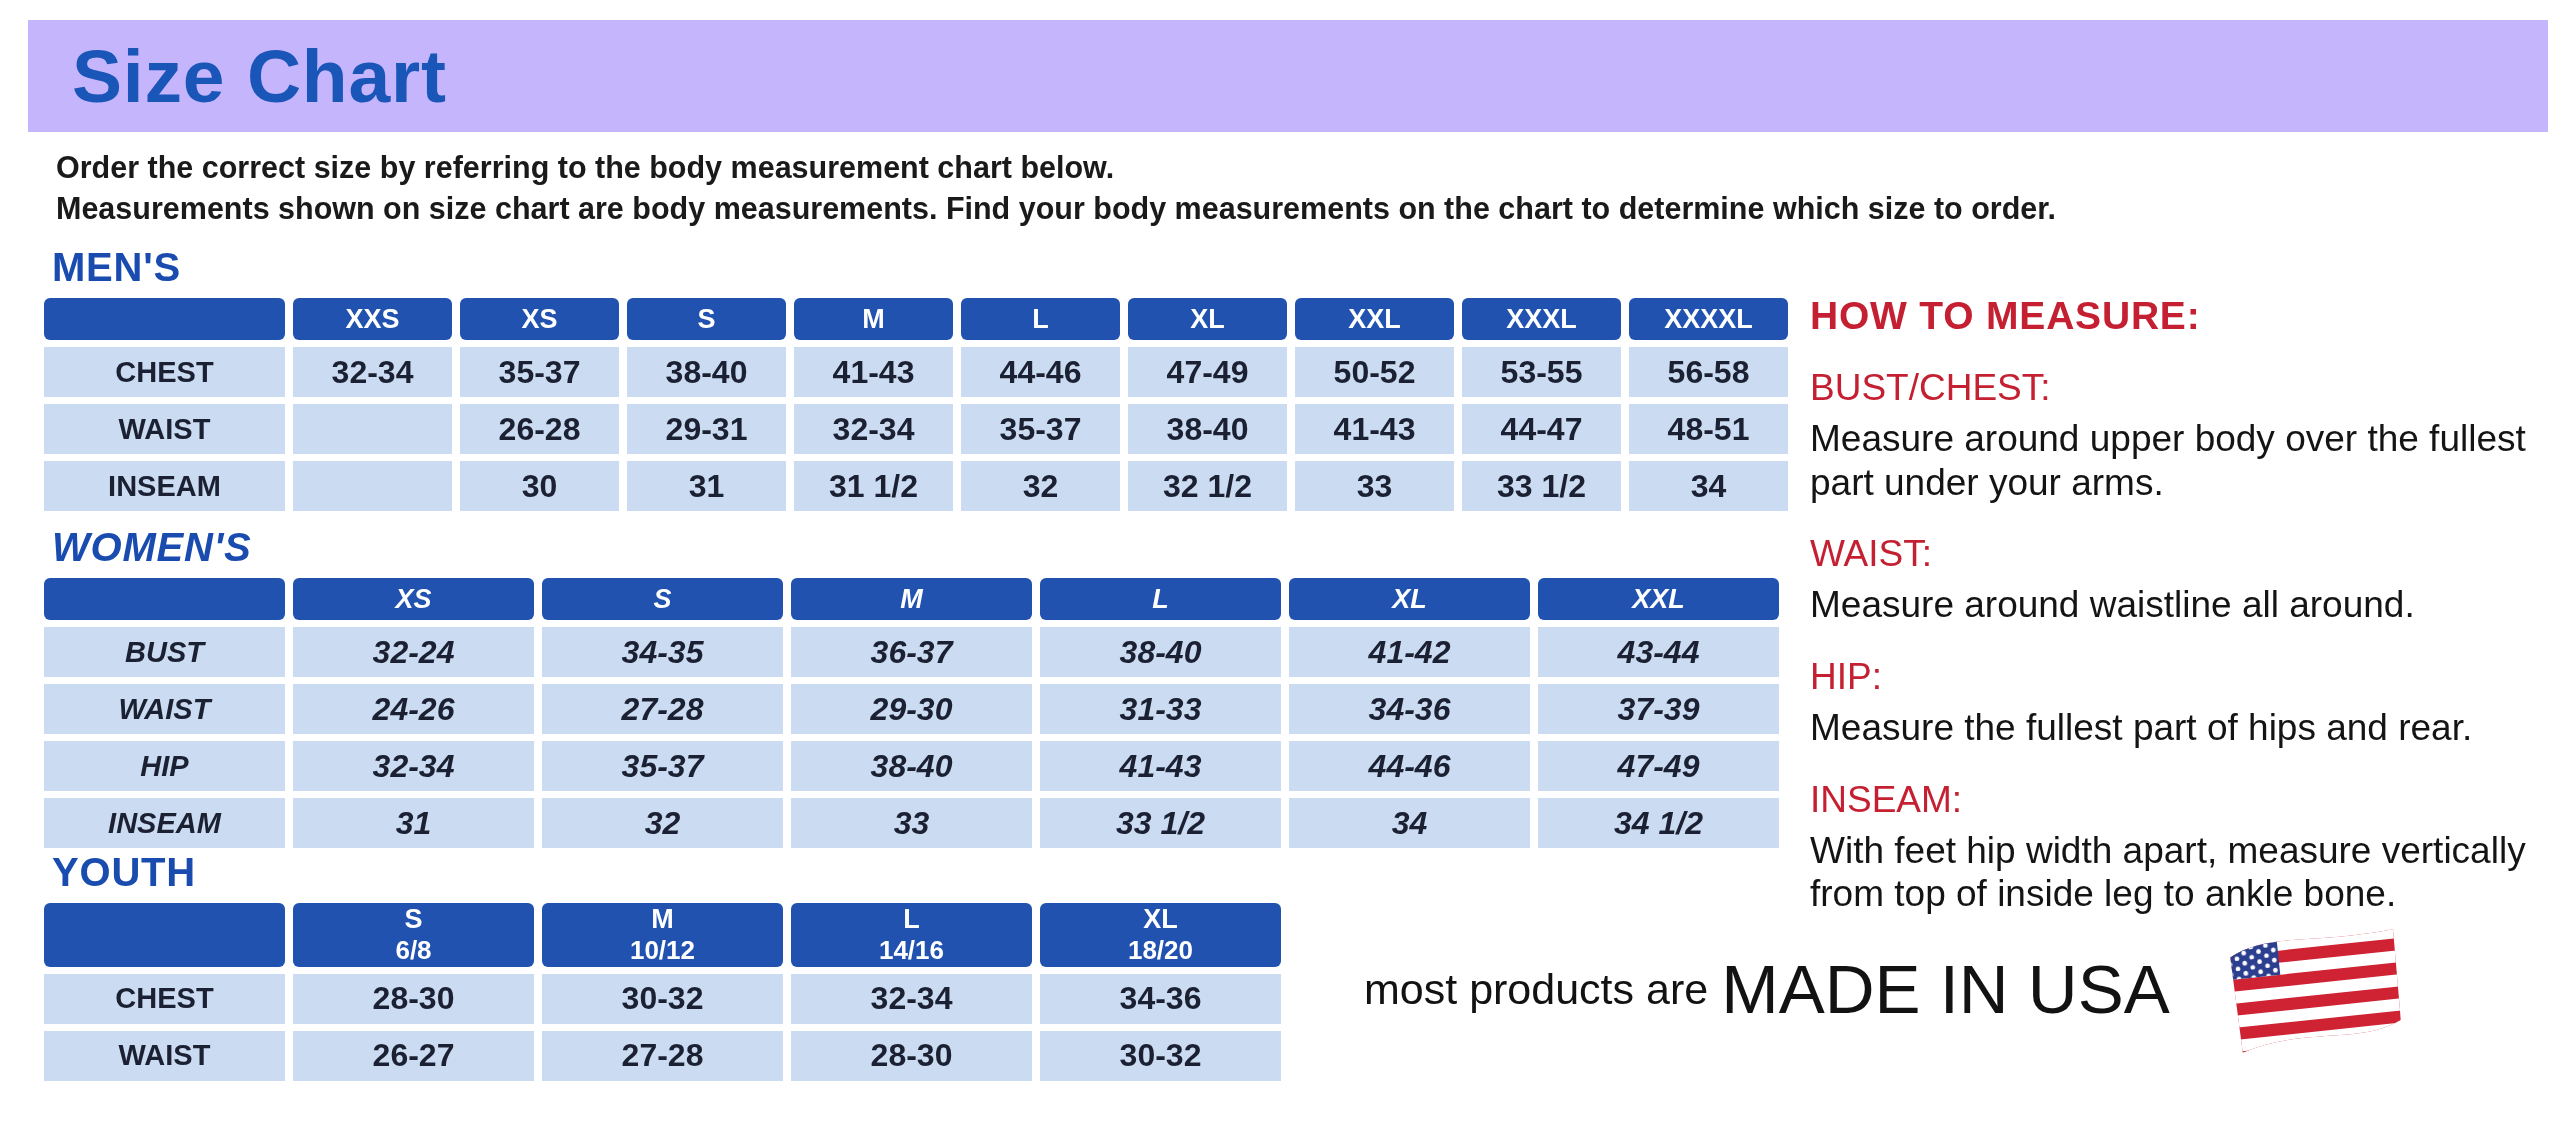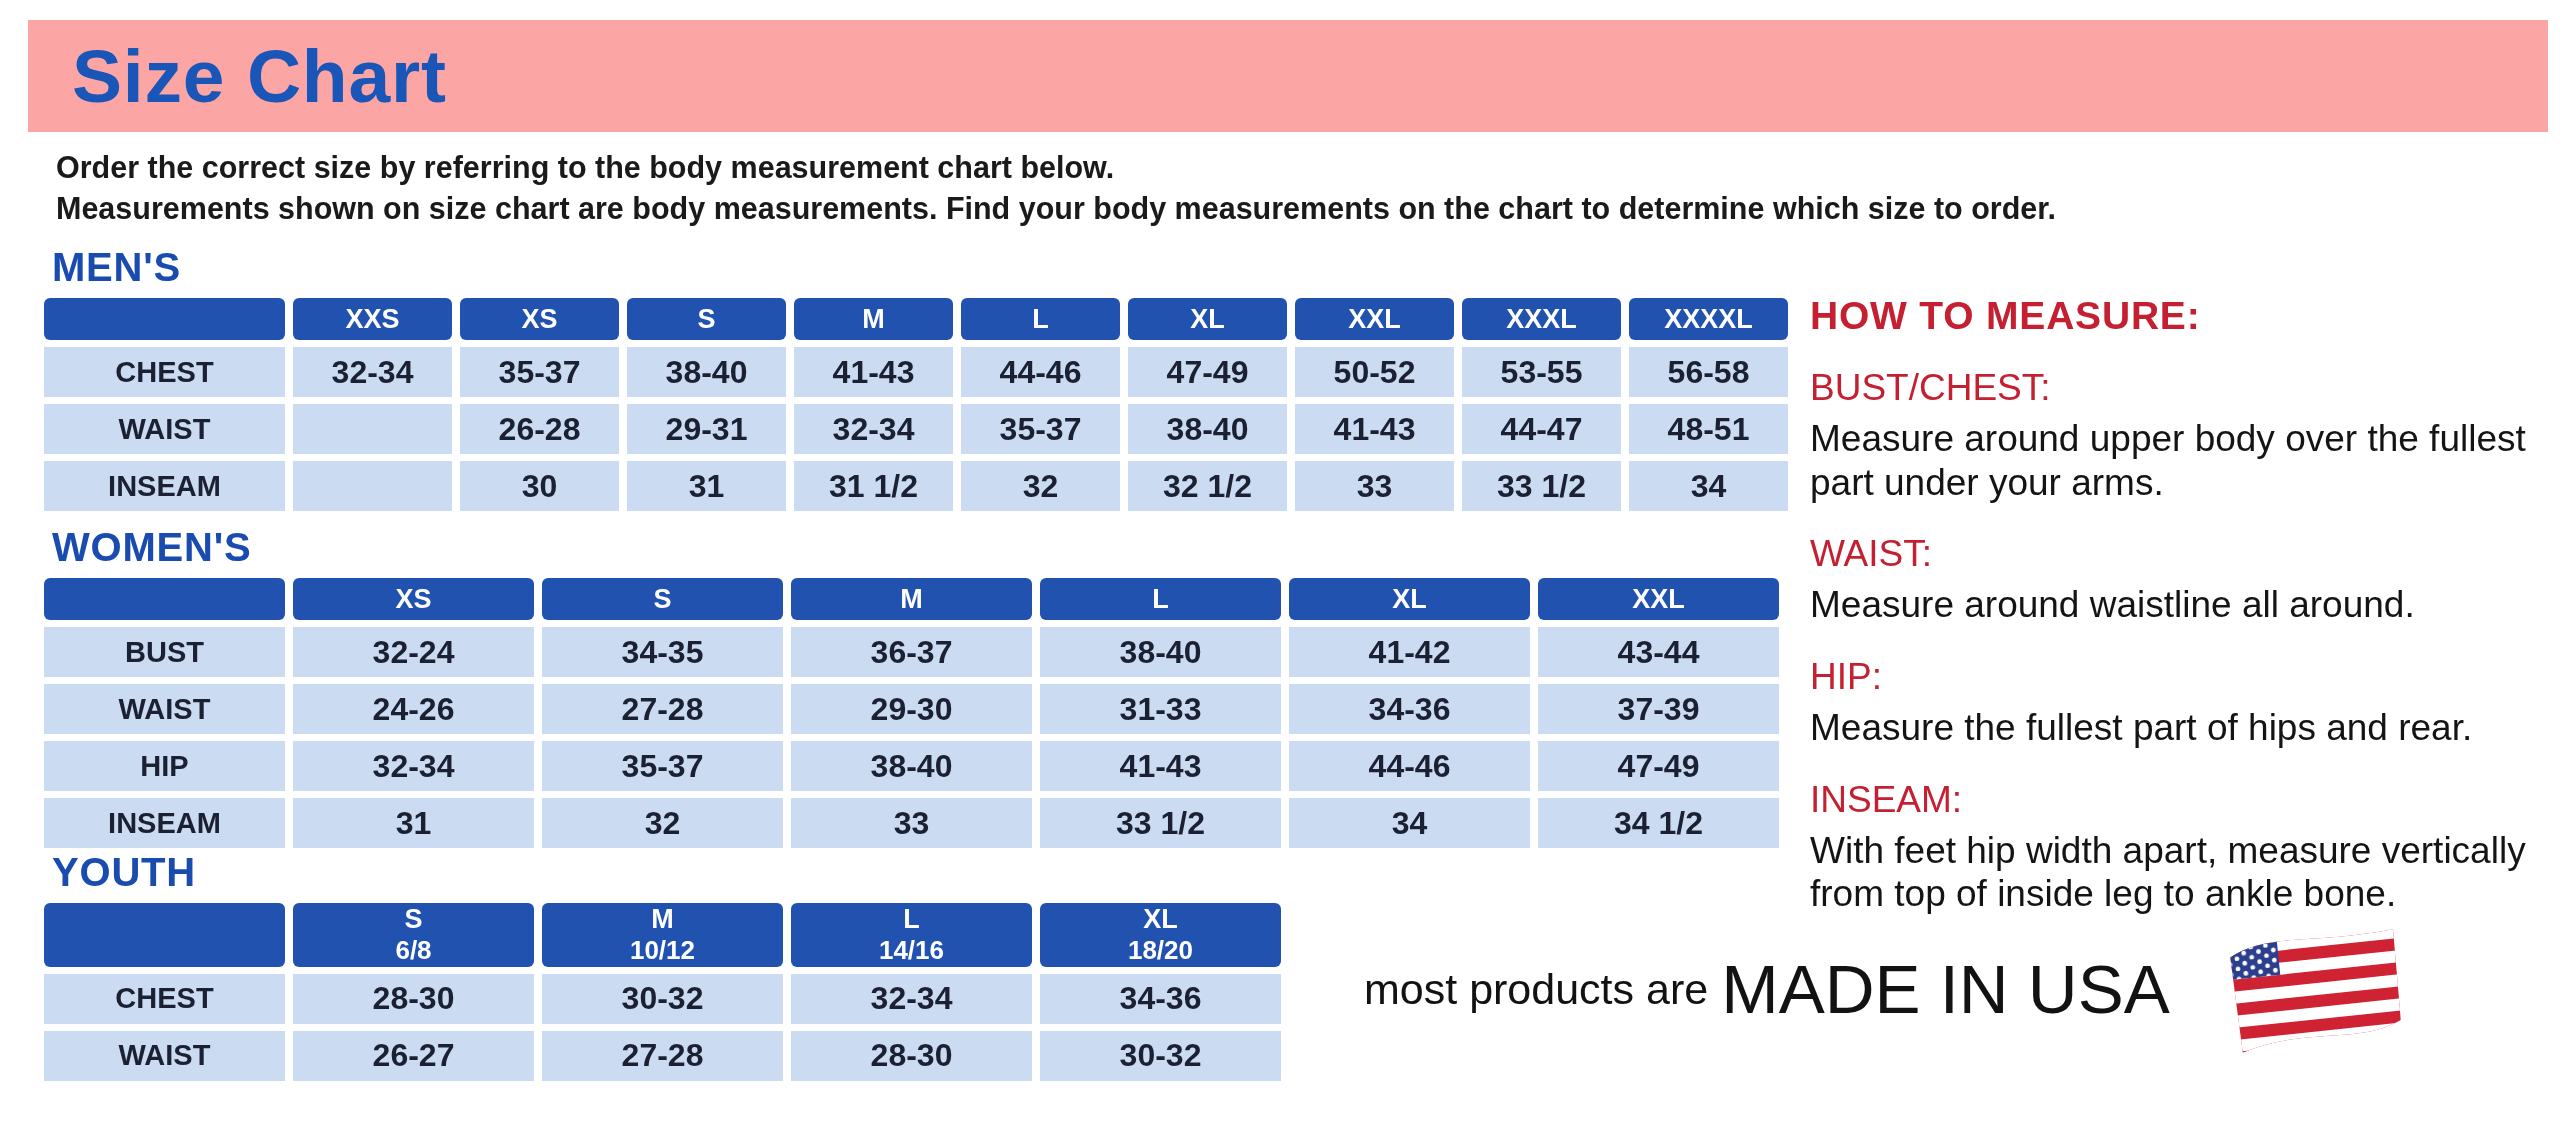--- a/index.html
+++ b/index.html
@@ -1,31 +1,31 @@
 <!DOCTYPE html>
 <html style="font-size:13px"><head>
 <meta charset="utf-8">
 <style>
   html,body{margin:0;padding:0;background:#ffffff;}
   body{font-family:"Liberation Sans", sans-serif;}
   #canvas{position:relative;width:2576px;height:1132px;background:#ffffff;overflow:hidden;}
 
   
-  .banner{position:absolute;left:28px;top:20px;right:28px;height:112px;background:#fca5a5;
+  .banner{position:absolute;left:28px;top:20px;right:28px;height:112px;background:#c4b5fd;
           display:flex;align-items:center;}
   .banner h1{margin:0 0 0 44px;font-size:75px;font-weight:bold;color:#1a55b8;letter-spacing:0.8px;}
 
   
   .intro{position:absolute;left:56px;top:147px;white-space:nowrap;}
   .intro p{margin:0;font-size:30.5px;font-weight:bold;color:#1a1a1a;line-height:1.35;}
 
   
   .tbl-section{position:absolute;left:36px;}
   #sec-mens{top:236px;}
-  #sec-womens{top:516px;}
+  #sec-womens{top:516px;font-style:italic;}
   #sec-youth{top:841px;}
   .tbl-section h2{margin:8px 0 0 16px;font-size:40px;font-weight:bold;color:#1a4cb0;line-height:47px;letter-spacing:0.8px;}
 
   table.size-table{border-collapse:separate;border-spacing:8px 7.2px;table-layout:fixed;}
   table.size-table th{background:#2152b0;color:#ffffff;font-weight:bold;font-size:27px;
                       text-align:center;height:42px;padding:0;border-radius:6px;}
   table.size-table td{background:#cbdcf2;color:#1b2133;font-weight:bold;font-size:32px;
                       text-align:center;height:50px;padding:0;}
   table.size-table td.row-label{font-size:29px;}
   .mens-table col.label-col{width:241px;}

